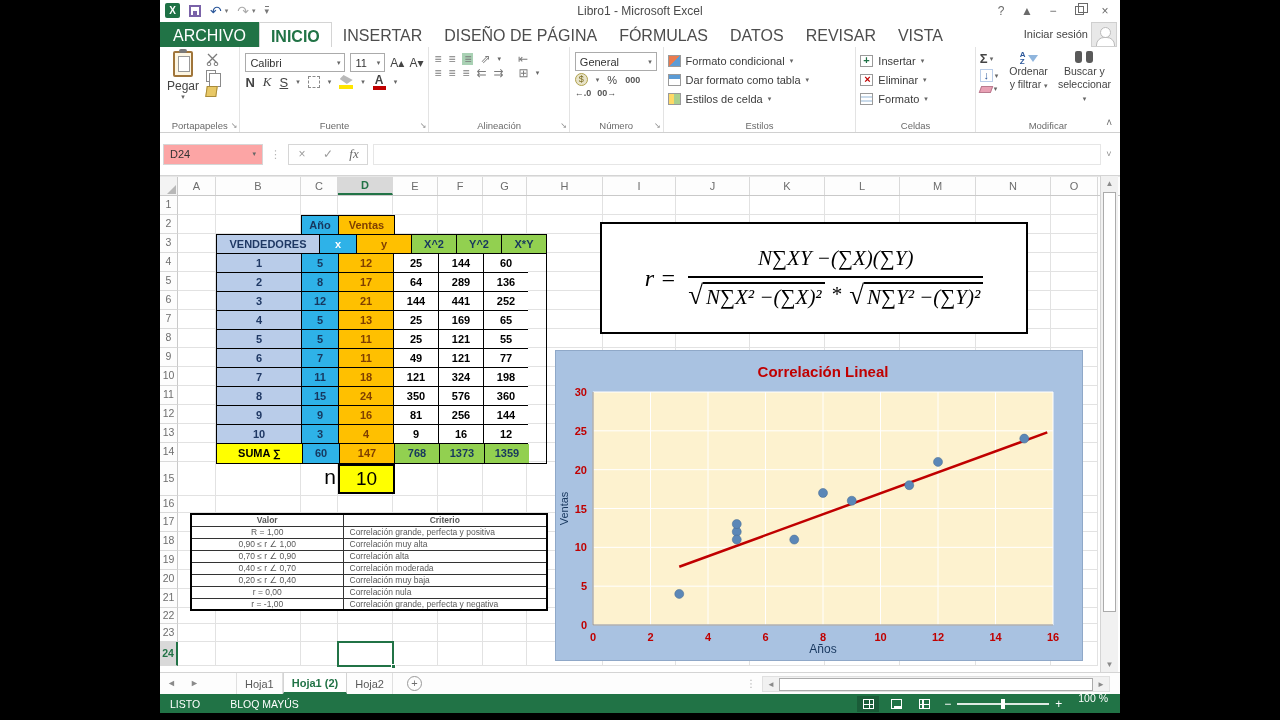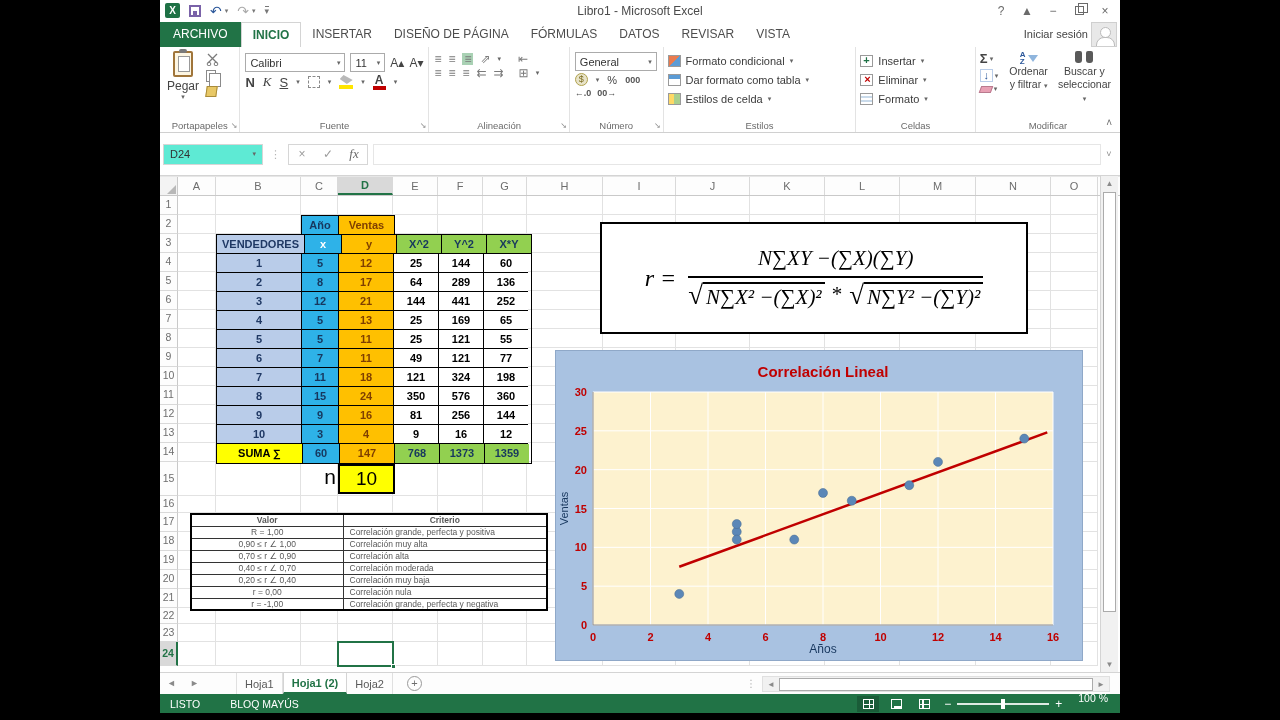--- a/index.html
+++ b/index.html
@@ -17,21 +17,21 @@
   .mini-dd{font-size:7px;color:#777;margin-left:-6px}
   .qat-custom{font-size:9px;color:#777;border-top:1px solid #777;line-height:8px}
   .win-title{position:absolute;left:200px;right:200px;top:4px;text-align:center;font-size:12px;color:#4a4a4a}
   .win-controls{position:absolute;right:2px;top:0;height:22px;display:flex;align-items:center}
   .win-btn{width:26px;text-align:center;color:#6a6a6a;font-size:12px}
   .restore-ico{display:inline-block;width:9px;height:9px;border:1px solid #6a6a6a;position:relative;background:#fff}
   .restore-ico::before{content:"";position:absolute;left:2px;top:-4px;width:8px;height:8px;border:1px solid #6a6a6a}
 
   
   .tabrow{height:25px;display:flex;align-items:stretch;position:relative;background:#fff}
-  .ftab{padding:5px 11px 4px;font-size:12px;color:#4d4d4d;white-space:nowrap}
+  .ftab{padding:5px 11px 4px;font-size:16px;color:#4d4d4d;white-space:nowrap}
   .ftab.archivo{background:#217346;color:#fff;padding:5px 13px}
   .ftab.active{color:#217346;border:1px solid #d4d4d4;border-bottom:none;background:#fff;font-weight:bold}
   .signin{position:absolute;right:32px;top:6px;font-size:11px;color:#444}
   .avatar{position:absolute;right:3px;top:0;width:26px;height:25px;background:#e8e8e8;border:1px solid #cfcfcf;overflow:hidden}
   .avatar::before{content:"";position:absolute;left:8px;top:4px;width:9px;height:9px;border-radius:50%;background:#fff;border:1px solid #bbb}
   .avatar::after{content:"";position:absolute;left:4px;top:14px;width:17px;height:12px;border-radius:8px 8px 0 0;background:#fff;border:1px solid #bbb}
 
   
   .ribbon{height:86px;display:flex;border-bottom:1px solid #d0d0d0;background:#fff;position:relative}
   .grp{position:relative;border-right:1px solid #e3e3e3;height:100%;padding:4px 4px 14px}
@@ -85,21 +85,21 @@
   .bigbtn{display:flex;flex-direction:column;align-items:center;font-size:10.5px;color:#444;padding:0 5px;line-height:13px;text-align:center}
   .az-ico{font-size:8px;font-weight:bold;color:#2b579a;line-height:7px;text-align:left}
   .funnel{width:0;height:0;border-left:5px solid transparent;border-right:5px solid transparent;border-top:7px solid #8fb5dd;margin-left:2px}
   .binoc{width:18px;height:12px;position:relative;margin-bottom:2px}
   .binoc::before,.binoc::after{content:"";position:absolute;top:0;width:7px;height:12px;background:#5a5a5a;border-radius:2px 2px 3px 3px}
   .binoc::before{left:0}.binoc::after{right:0}
   .collapse{position:absolute;right:8px;bottom:4px;color:#6a6a6a;font-size:10px}
 
   
   .formula-row{height:43px;display:flex;align-items:center;padding:0 3px;border-bottom:1px solid #d4d4d4;background:#fff;position:relative}
-  .name-box{width:100px;height:21px;border:1px solid #d6d6d6;font-size:11px;color:#333;display:flex;align-items:center;padding:0 6px;background:#5eead4}
+  .name-box{width:100px;height:21px;border:1px solid #d6d6d6;font-size:11px;color:#333;display:flex;align-items:center;padding:0 6px;background:#fca5a5}
   .name-box .dd{margin-left:auto}
   .dots{color:#b5b5b5;font-size:11px;margin:0 7px}
   .fx-btns{display:flex;border:1px solid #d6d6d6;height:21px;align-items:center;background:#fff}
   .fxb{width:26px;text-align:center;color:#9d9d9d;font-size:12px}
   .fxb.fx{font-style:italic;font-family:"Liberation Serif",serif;color:#6a6a6a;font-size:13px}
   .fbar-input{flex:1;height:21px;margin-left:5px;border:1px solid #e6e6e6;background:#fff}
   .fbar-exp{width:16px;text-align:center;color:#8a8a8a;font-size:9px}
 
   
   .col-headers{height:20px;display:flex;border-bottom:1px solid #c9c9c9;background:#fdfdfd;border-top:1px solid #e6e6e6}
@@ -502,21 +502,21 @@
           <div class="gl" style="top: 469px; left: 0px; height: 1px; width: 920px;"></div>
         </div>
 
       <div class="yearrow">
         <div class="tc cyan" style="width:37px">Año</div>
         <div class="tc org" style="width:55px">Ventas</div>
       </div>
 
       <div id="dtable">
           <div class="trow">
-            <div class="tc blue" style="width: 88px;">VENDEDORES</div>
+            <div class="tc blue" style="width: 103px;">VENDEDORES</div>
             <div class="tc cyanW" style="width: 37px;">x</div>
             <div class="tc org" style="width: 55px;">y</div>
             <div class="tc grn" style="width: 45px;">X^2</div>
             <div class="tc grn" style="width: 45px;">Y^2</div>
             <div class="tc grn" style="width: 44px;">X*Y</div>
           </div>
           <div class="trow">
             <div class="tc blue" style="width: 85px;">1</div>
             <div class="tc cyan" style="width: 37px;">5</div>
             <div class="tc org" style="width: 55px;">12</div>

